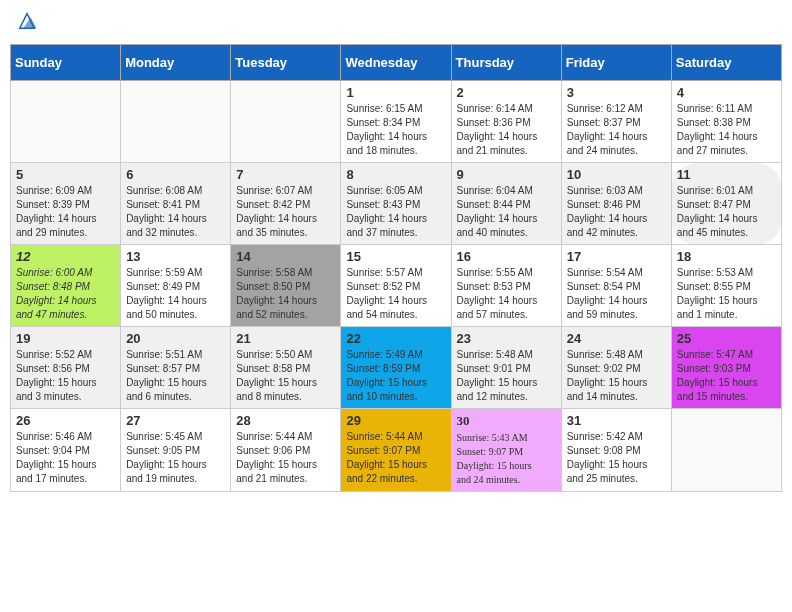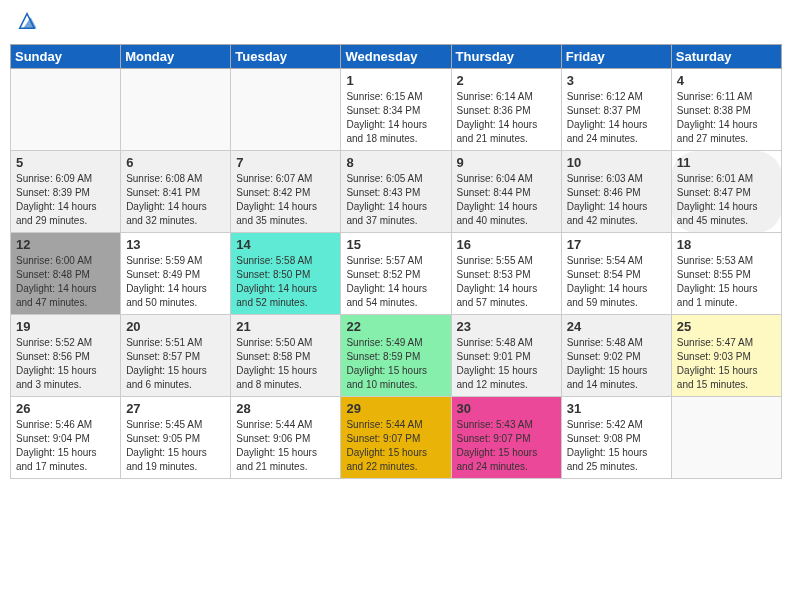--- a/index.html
+++ b/index.html
@@ -48,21 +48,21 @@
     }
     .calendar {
       width: 100%;
       border-collapse: collapse;
     }
     .calendar th {
       background-color: #1565C0;
       color: #fff;
       font-size: 13px;
       font-weight: bold;
-      padding: 4px 4px;
+      padding: 10px 4px;
       text-align: left;
       border: 1px solid #aaa;
     }
     .calendar td {
       border: 1px solid #ccc;
       vertical-align: top;
       padding: 4px 5px;
       font-size: 11px;
       color: #333;
       width: calc(100% / 7);
@@ -172,29 +172,29 @@
         <td style="background: rgb(240, 240, 240);">
           <span class="day-num">10</span>
           <div class="day-info">Sunrise: 6:03 AM<br>Sunset: 8:46 PM<br>Daylight: 14 hours<br>and 42 minutes.</div>
         </td>
         <td style="background: rgb(240, 240, 240); border-radius: 26px;">
           <span class="day-num">11</span>
           <div class="day-info">Sunrise: 6:01 AM<br>Sunset: 8:47 PM<br>Daylight: 14 hours<br>and 45 minutes.</div>
         </td>
       </tr>
       <tr>
-        <td style="background: #a3a3a3;">
+        <td style="background: #bef264; font-style: italic;">
           <span class="day-num">12</span>
           <div class="day-info">Sunrise: 6:00 AM<br>Sunset: 8:48 PM<br>Daylight: 14 hours<br>and 47 minutes.</div>
         </td>
         <td style="background: rgb(255, 255, 255);">
           <span class="day-num">13</span>
           <div class="day-info">Sunrise: 5:59 AM<br>Sunset: 8:49 PM<br>Daylight: 14 hours<br>and 50 minutes.</div>
         </td>
-        <td style="background: #5eead4; margin-top: 14px;">
+        <td style="background: #a3a3a3; margin-top: 14px;">
           <span class="day-num">14</span>
           <div class="day-info">Sunrise: 5:58 AM<br>Sunset: 8:50 PM<br>Daylight: 14 hours<br>and 52 minutes.</div>
         </td>
         <td style="background: rgb(255, 255, 255);">
           <span class="day-num">15</span>
           <div class="day-info">Sunrise: 5:57 AM<br>Sunset: 8:52 PM<br>Daylight: 14 hours<br>and 54 minutes.</div>
         </td>
         <td style="background: rgb(255, 255, 255);">
           <span class="day-num">16</span>
           <div class="day-info">Sunrise: 5:55 AM<br>Sunset: 8:53 PM<br>Daylight: 14 hours<br>and 57 minutes.</div>
@@ -214,33 +214,33 @@
           <div class="day-info">Sunrise: 5:52 AM<br>Sunset: 8:56 PM<br>Daylight: 15 hours<br>and 3 minutes.</div>
         </td>
         <td style="background: rgb(240, 240, 240);">
           <span class="day-num">20</span>
           <div class="day-info">Sunrise: 5:51 AM<br>Sunset: 8:57 PM<br>Daylight: 15 hours<br>and 6 minutes.</div>
         </td>
         <td style="background: rgb(240, 240, 240);">
           <span class="day-num">21</span>
           <div class="day-info">Sunrise: 5:50 AM<br>Sunset: 8:58 PM<br>Daylight: 15 hours<br>and 8 minutes.</div>
         </td>
-        <td style="background: #86efac; margin-left: 40px;">
+        <td style="background: #0ea5e9; margin-left: 40px;">
           <span class="day-num">22</span>
           <div class="day-info">Sunrise: 5:49 AM<br>Sunset: 8:59 PM<br>Daylight: 15 hours<br>and 10 minutes.</div>
         </td>
         <td style="background: rgb(240, 240, 240);">
           <span class="day-num">23</span>
           <div class="day-info">Sunrise: 5:48 AM<br>Sunset: 9:01 PM<br>Daylight: 15 hours<br>and 12 minutes.</div>
         </td>
         <td style="background: rgb(240, 240, 240);">
           <span class="day-num">24</span>
           <div class="day-info">Sunrise: 5:48 AM<br>Sunset: 9:02 PM<br>Daylight: 15 hours<br>and 14 minutes.</div>
         </td>
-        <td style="background: #fef9c3;">
+        <td style="background: #d946ef;">
           <span class="day-num">25</span>
           <div class="day-info">Sunrise: 5:47 AM<br>Sunset: 9:03 PM<br>Daylight: 15 hours<br>and 15 minutes.</div>
         </td>
       </tr>
       <tr>
         <td style="background: rgb(255, 255, 255);">
           <span class="day-num">26</span>
           <div class="day-info">Sunrise: 5:46 AM<br>Sunset: 9:04 PM<br>Daylight: 15 hours<br>and 17 minutes.</div>
         </td>
         <td style="background: rgb(255, 255, 255);">
@@ -248,21 +248,21 @@
           <div class="day-info">Sunrise: 5:45 AM<br>Sunset: 9:05 PM<br>Daylight: 15 hours<br>and 19 minutes.</div>
         </td>
         <td style="background: rgb(255, 255, 255); margin-top: 20px;">
           <span class="day-num">28</span>
           <div class="day-info">Sunrise: 5:44 AM<br>Sunset: 9:06 PM<br>Daylight: 15 hours<br>and 21 minutes.</div>
         </td>
         <td style="background: #eab308;">
           <span class="day-num">29</span>
           <div class="day-info">Sunrise: 5:44 AM<br>Sunset: 9:07 PM<br>Daylight: 15 hours<br>and 22 minutes.</div>
         </td>
-        <td style="background: #ec4899;">
+        <td style="background: #f0abfc; font-family: Liberation Serif, serif;">
           <span class="day-num">30</span>
           <div class="day-info">Sunrise: 5:43 AM<br>Sunset: 9:07 PM<br>Daylight: 15 hours<br>and 24 minutes.</div>
         </td>
         <td style="background: rgb(255, 255, 255); margin-top: 24px;">
           <span class="day-num">31</span>
           <div class="day-info">Sunrise: 5:42 AM<br>Sunset: 9:08 PM<br>Daylight: 15 hours<br>and 25 minutes.</div>
         </td>
         <td class="empty-cell"></td>
       </tr>
     </tbody>

